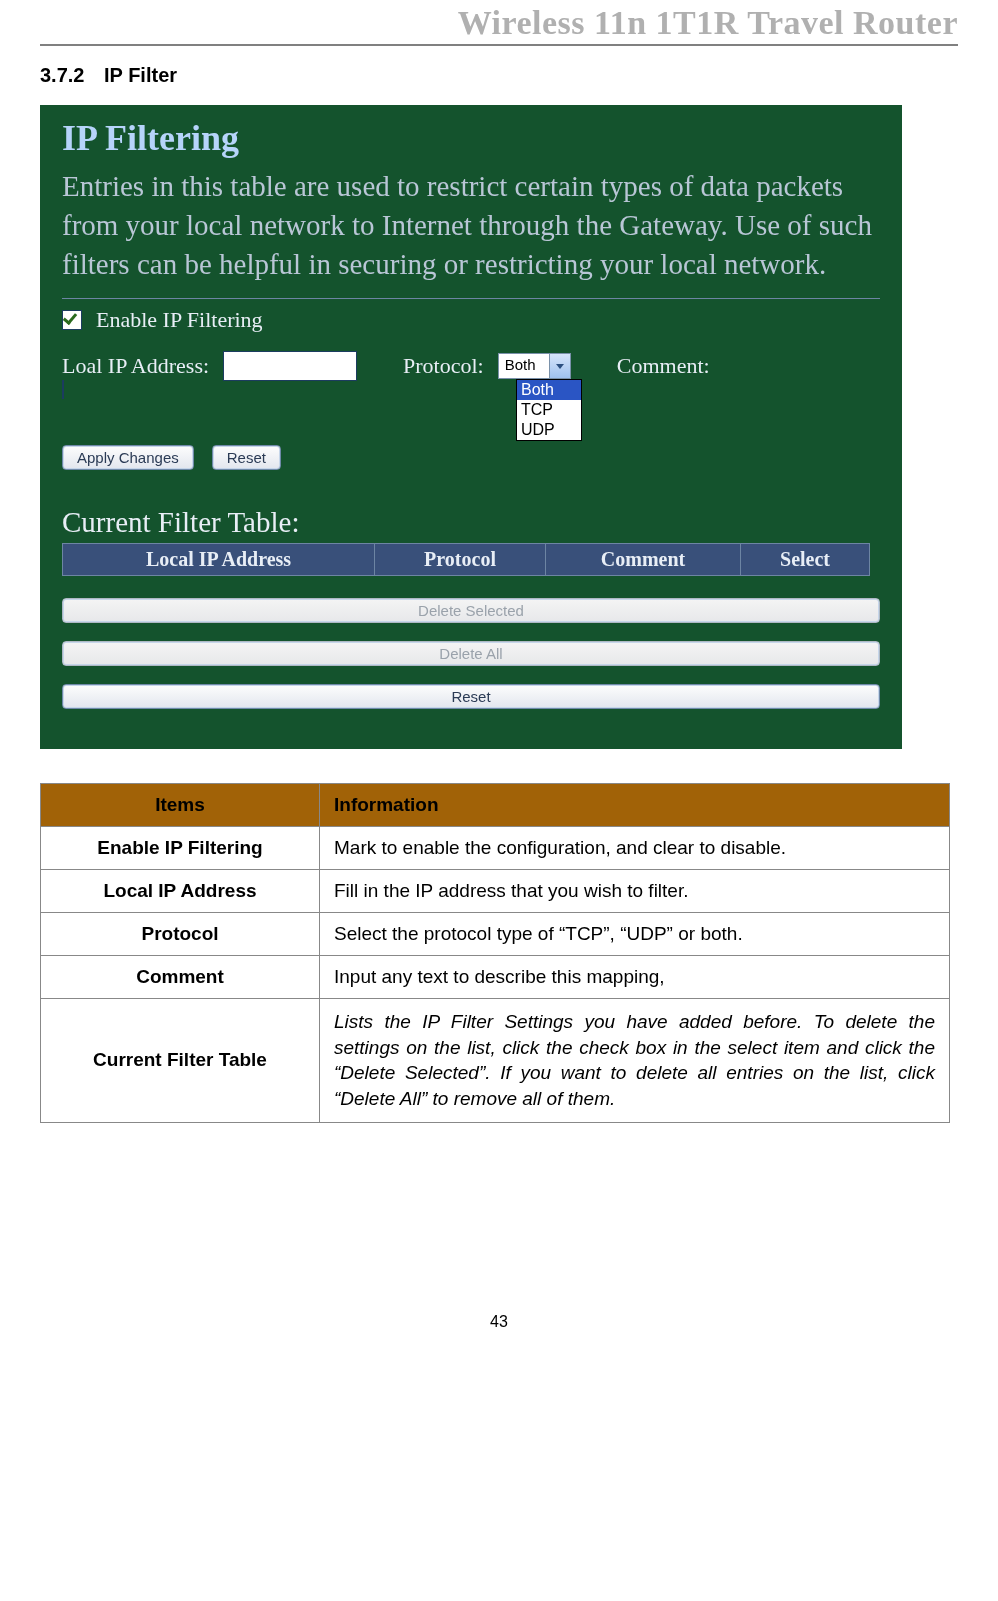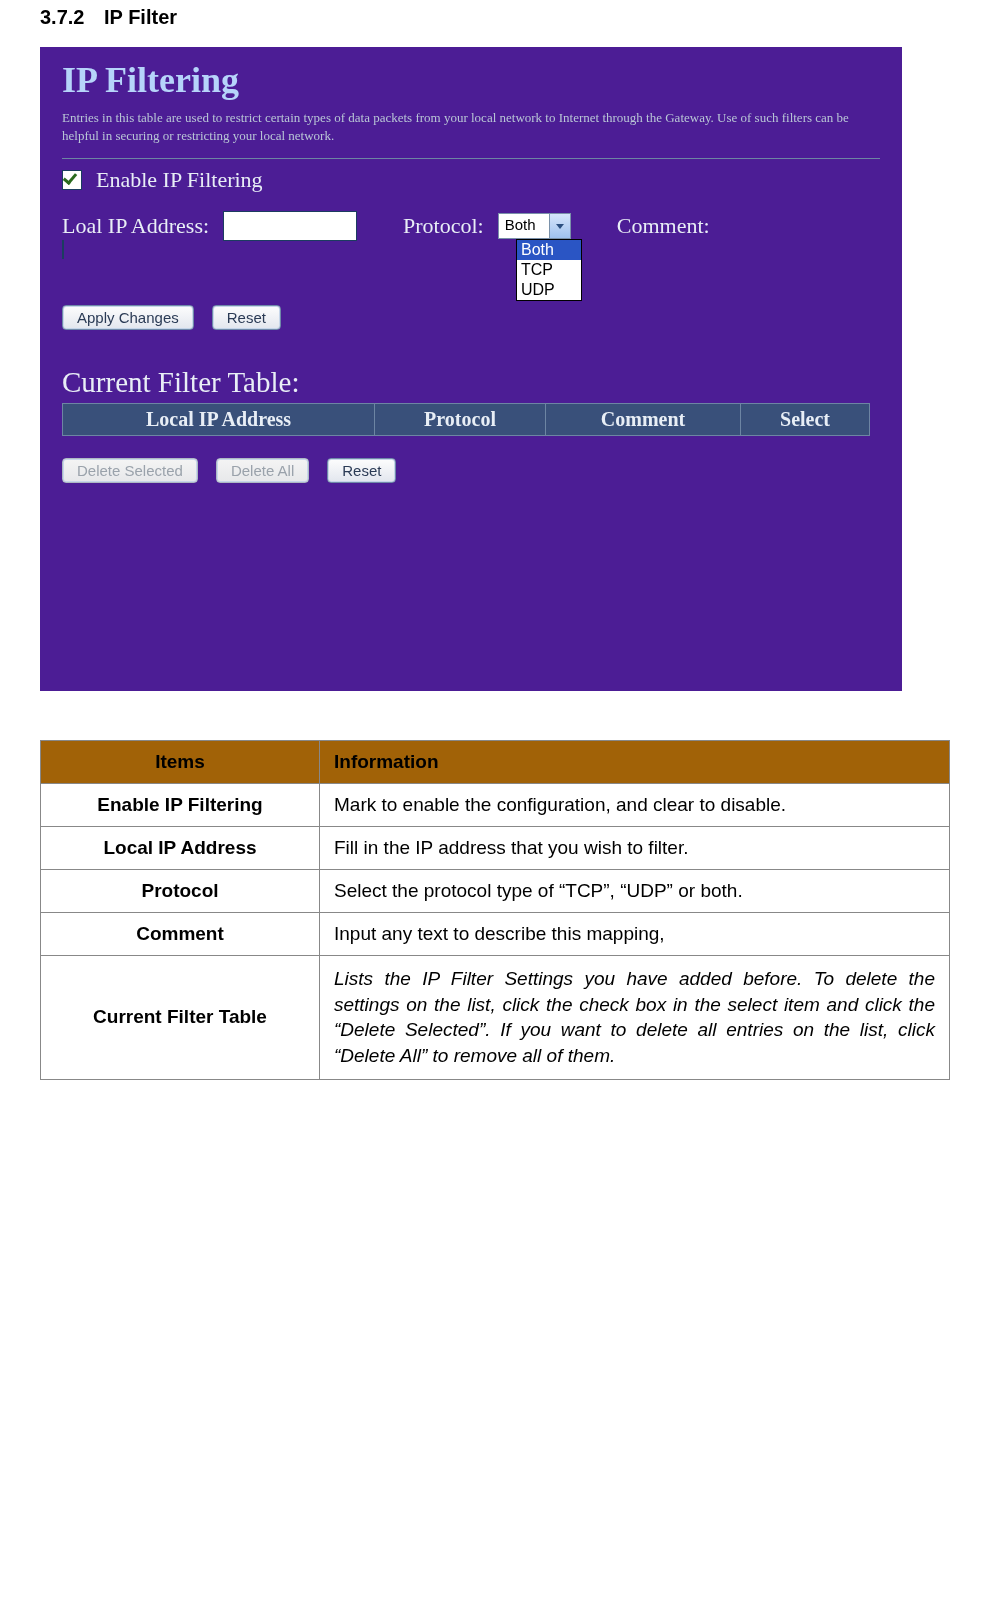--- a/index.html
+++ b/index.html
@@ -36,38 +36,38 @@
   .intro {
     font-size: 20px;
     margin: 0 0 28px 0;
     line-height: 1.35;
   }
 
   
   .shot {
     width: 862px;
     height: 644px;
-    background: #4c1d95;
+    background: #14532d;
     position: relative;
     padding: 12px 22px;
     box-sizing: border-box;
     color: #fff;
     font-family: Georgia, "Times New Roman", serif;
-    margin-bottom: 49px;
+    margin-bottom: 34px;
   }
   .shot-title {
     color: #b6d4fa;
     font-size: 36px;
     font-weight: bold;
     font-family: Georgia, serif;
     margin: 0 0 8px 0;
   }
   .shot-desc {
     color: #b9c6d6;
-    font-size: 13px;
+    font-size: 29px;
     line-height: 1.35;
     margin: 6px 0 14px 0;
     font-family: Georgia, serif;
   }
   .hr {
     border-top: 1px solid #6d85a3;
     margin: 6px 0 8px 0;
   }
   .chk-row {
     display: flex;
@@ -213,20 +213,21 @@
   .page-no {
     text-align:center;
     font-size:16px;
     margin-top: 190px;
   }
 </style>
 </head>
 <body>
 
 <div class="page">
+  <div class="running-head">Wireless 11n 1T1R Travel Router</div>
 
   <div class="sec-num">
     <span class="num">3.7.2</span>
     <span>IP Filter</span>
   </div>
 
 
   <div class="shot">
     <div class="shot-title">IP Filtering</div>
     <div class="shot-desc">Entries in this table are used to restrict certain types of data packets from your local network to Internet through the Gateway. Use of such filters can be helpful in securing or restricting your local network.</div>
@@ -268,21 +269,21 @@
       <tbody>
           <tr>
         <th>Local IP Address</th>
         <th>Protocol</th>
         <th>Comment</th>
         <th>Select</th>
       </tr>
     </tbody>
       </table>
 
-    <div class="btn-row" style="margin-top:22px;">
+    <div class="btn-row" style="margin-top:22px;flex-direction:column;">
       <button class="win-btn grey">Delete Selected</button>
       <button class="win-btn grey">Delete All</button>
       <button class="win-btn">Reset</button>
     </div>
   </div>
 
   <table class="items">
     <tbody>
         <tr>
       <th class="col0">Items</th>
@@ -305,13 +306,14 @@
       <td>Input any text to describe this mapping,</td>
     </tr>
     <tr>
       <td class="col0">Current Filter Table</td>
       <td class="just">Lists the IP Filter Settings you have added before. To delete the settings on the list, click the check box in the select item and click the “Delete Selected”. If you want to delete all entries on the list, click “Delete All” to remove all of them.</td>
     </tr>
   </tbody>
     </table>
 
 
+  <div class="page-no">43</div>
 </div>
 
 </body></html>

